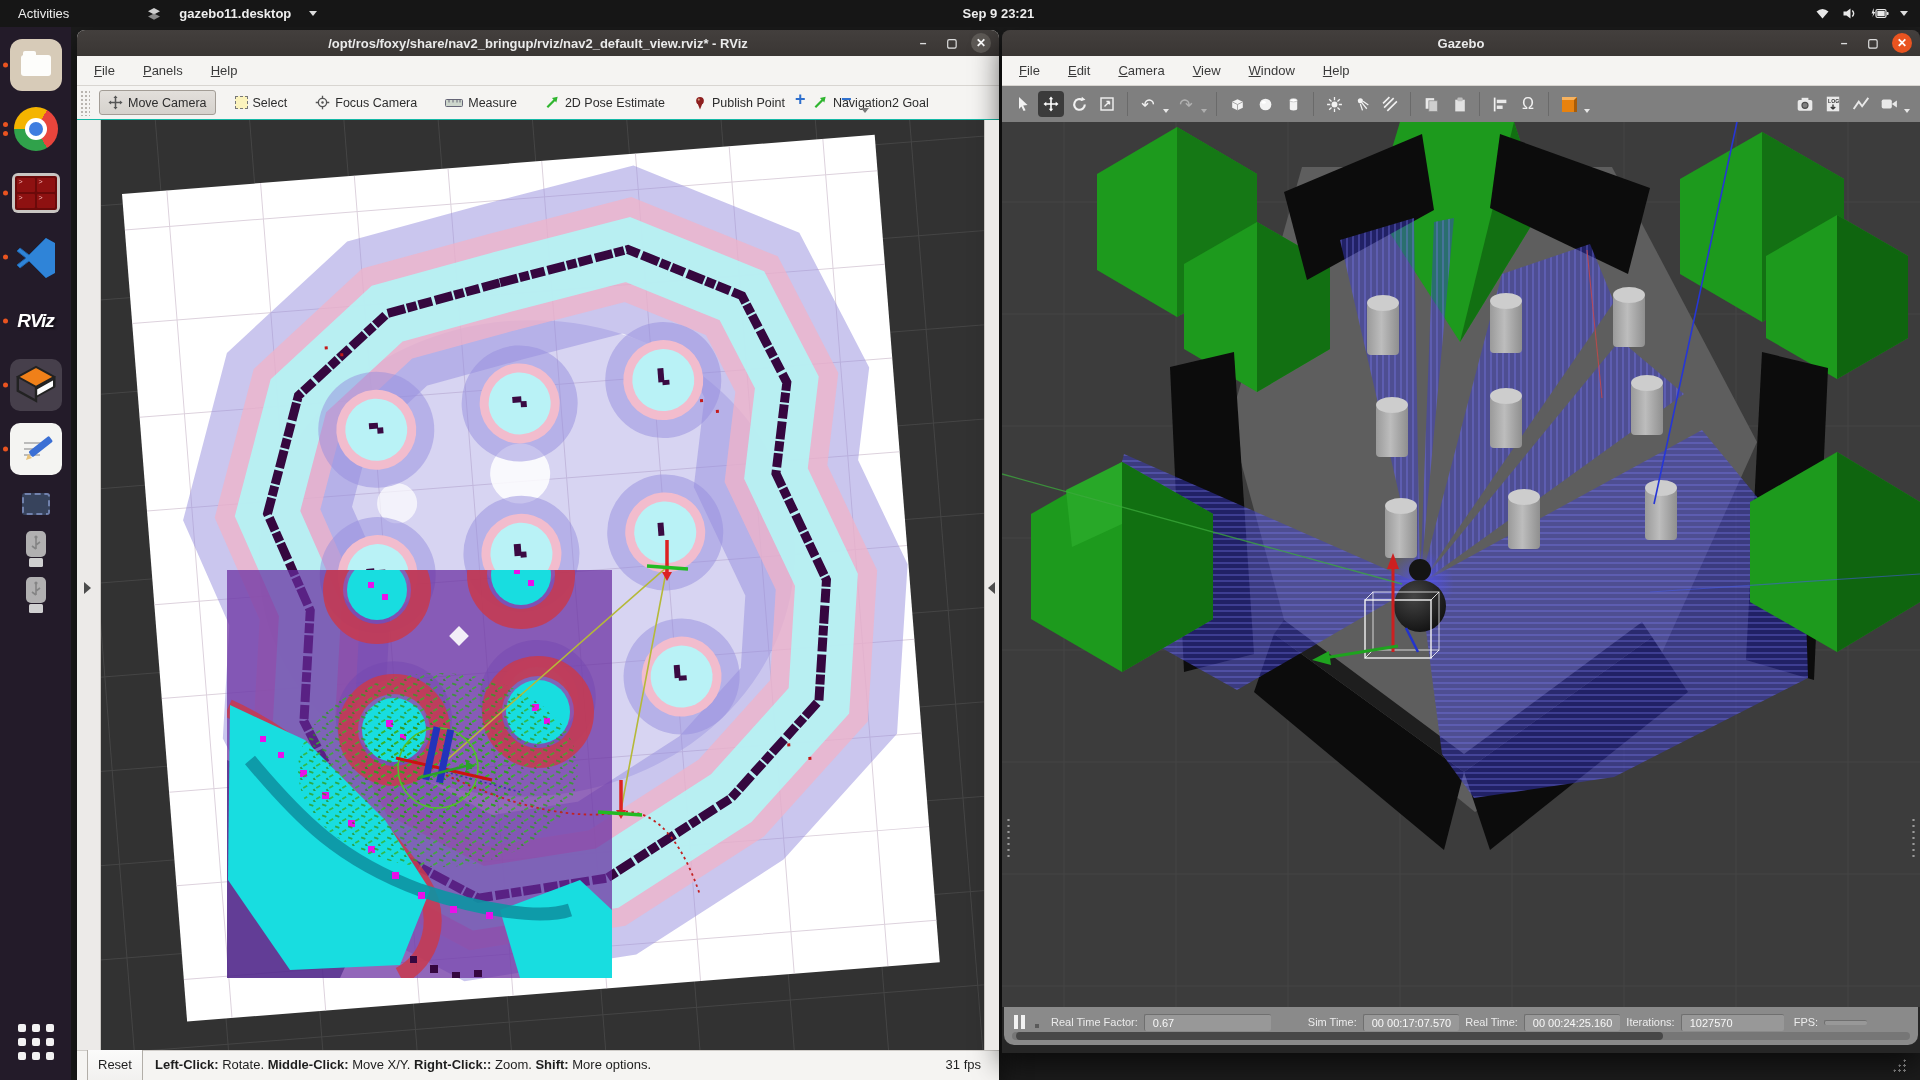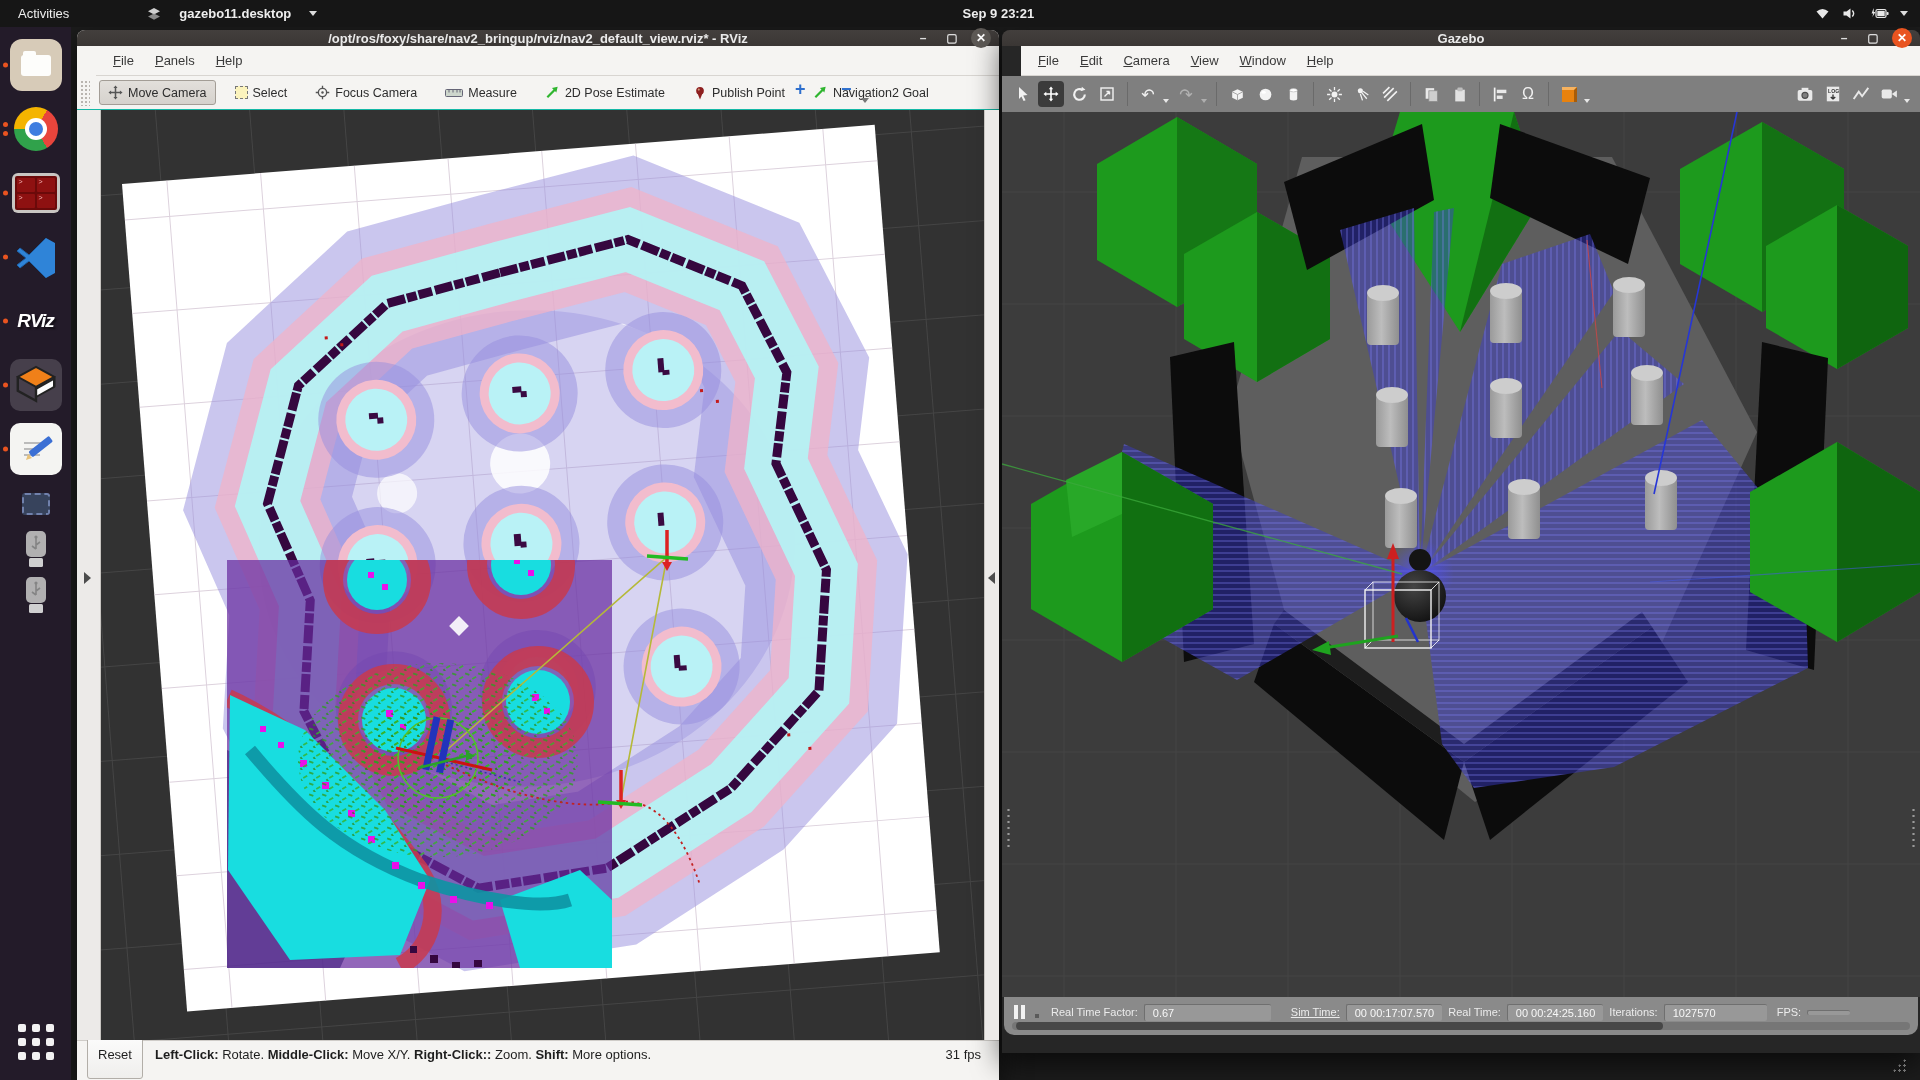--- a/index.html
+++ b/index.html
@@ -34,29 +34,29 @@
   .redterm .pane{background:#8e1111;border-radius:1px;position:relative;}
   .redterm .pane:before{content:">";color:#f5b5b5;font-size:7px;position:absolute;left:2px;top:0;}
   .rviz-logo{color:#fff;font-weight:bold;font-style:italic;font-size:19px;text-shadow:2px 2px 2px #00000088;letter-spacing:-1px;}
   .pencil-tile{background:#f4f4f2;border-radius:10px;}
   .placeholder-ico{width:24px;height:18px;background:#3b4a66;border:2px dashed #7e93c4;border-radius:3px;opacity:.85;}
   .usb{opacity:.95;}
   .apps-grid{display:grid;grid-template-columns:repeat(3,8px);grid-template-rows:repeat(3,8px);gap:6px;}
   .apps-grid i{background:#f2f2f2;border-radius:2px;}
   
   .window{position:absolute;box-shadow:0 10px 30px rgba(0,0,0,.65);border-radius:8px 8px 0 0;}
-  .titlebar{height:16px;background:linear-gradient(#433f3d,#3a3634);border-radius:8px 8px 0 0;position:relative;
+  .titlebar{height:26px;background:linear-gradient(#433f3d,#3a3634);border-radius:8px 8px 0 0;position:relative;
             display:flex;align-items:center;justify-content:center;color:#eaeaea;font-weight:bold;font-size:13px;}
   .win-btns{position:absolute;right:8px;top:0;height:100%;display:flex;align-items:center;gap:9px;}
   .wbtn{width:20px;height:20px;border-radius:50%;display:flex;align-items:center;justify-content:center;
         color:#dcdcdc;font-size:12px;line-height:1;}
   .wbtn.close-gray{background:#5d5955;color:#fff;}
   .wbtn.close-orange{background:#e95420;color:#fff;}
   .menubar{height:29px;background:#f5f4f2;border-bottom:1px solid #d8d5d1;display:flex;align-items:center;
-           padding-left:8px;font-size:13px;color:#3a3a3a;gap:3px;margin-left:19px;}
+           padding-left:8px;font-size:13px;color:#3a3a3a;gap:10px;}
   .menu-item{display:inline-block;padding:4px 9px;}
   .menu-item::first-letter{text-decoration:underline;}
   
   #rviz{left:77px;top:30px;width:922px;height:1050px;background:#f5f4f2;}
   .rv-toolbar{height:33px;background:#f5f4f2;border-bottom:1px solid #14b8a6;display:flex;align-items:center;
               font-size:12.5px;color:#2d2d2d;position:relative;}
   .rv-handle{width:10px;height:26px;margin:0 4px 0 3px;
      background-image:radial-gradient(#b9b5b0 1px,transparent 1.2px);background-size:4px 4px;}
   .rv-btn{display:flex;align-items:center;gap:5px;padding:4px 8px;margin:0 6px;white-space:nowrap;}
   .rv-btn.active{background:linear-gradient(#e2dfdb,#d6d2cd);border:1px solid #a39d96;border-radius:3px;margin:0 5px;}
@@ -796,21 +796,21 @@
     <div class="gz-bottom">
       <div class="gz-timepanel">
         <div class="gz-row">
           <span class="pausebars">
               <i></i>
               <i></i>
             </span>
           <span class="stepdot"></span>
           <span>Real Time Factor:</span>
           <span class="valbox" style="min-width:110px;">0.67</span>
-          <span style="margin-left:14px;text-decoration:underline;">Sim Time:</span>
+          <span style="margin-left:31px;">Sim Time:</span>
           <span class="valbox">00 00:17:07.570</span>
           <span>Real Time:</span>
           <span class="valbox">00 00:24:25.160</span>
           <span>Iterations:</span>
           <span class="valbox" style="min-width:86px;">1027570</span>
           <span style="margin-left:4px;">FPS:</span>
           <span class="valbox" style="min-width:26px;"></span>
         </div>
         <div class="gz-scroll">
           <div class="gz-thumb"></div>

